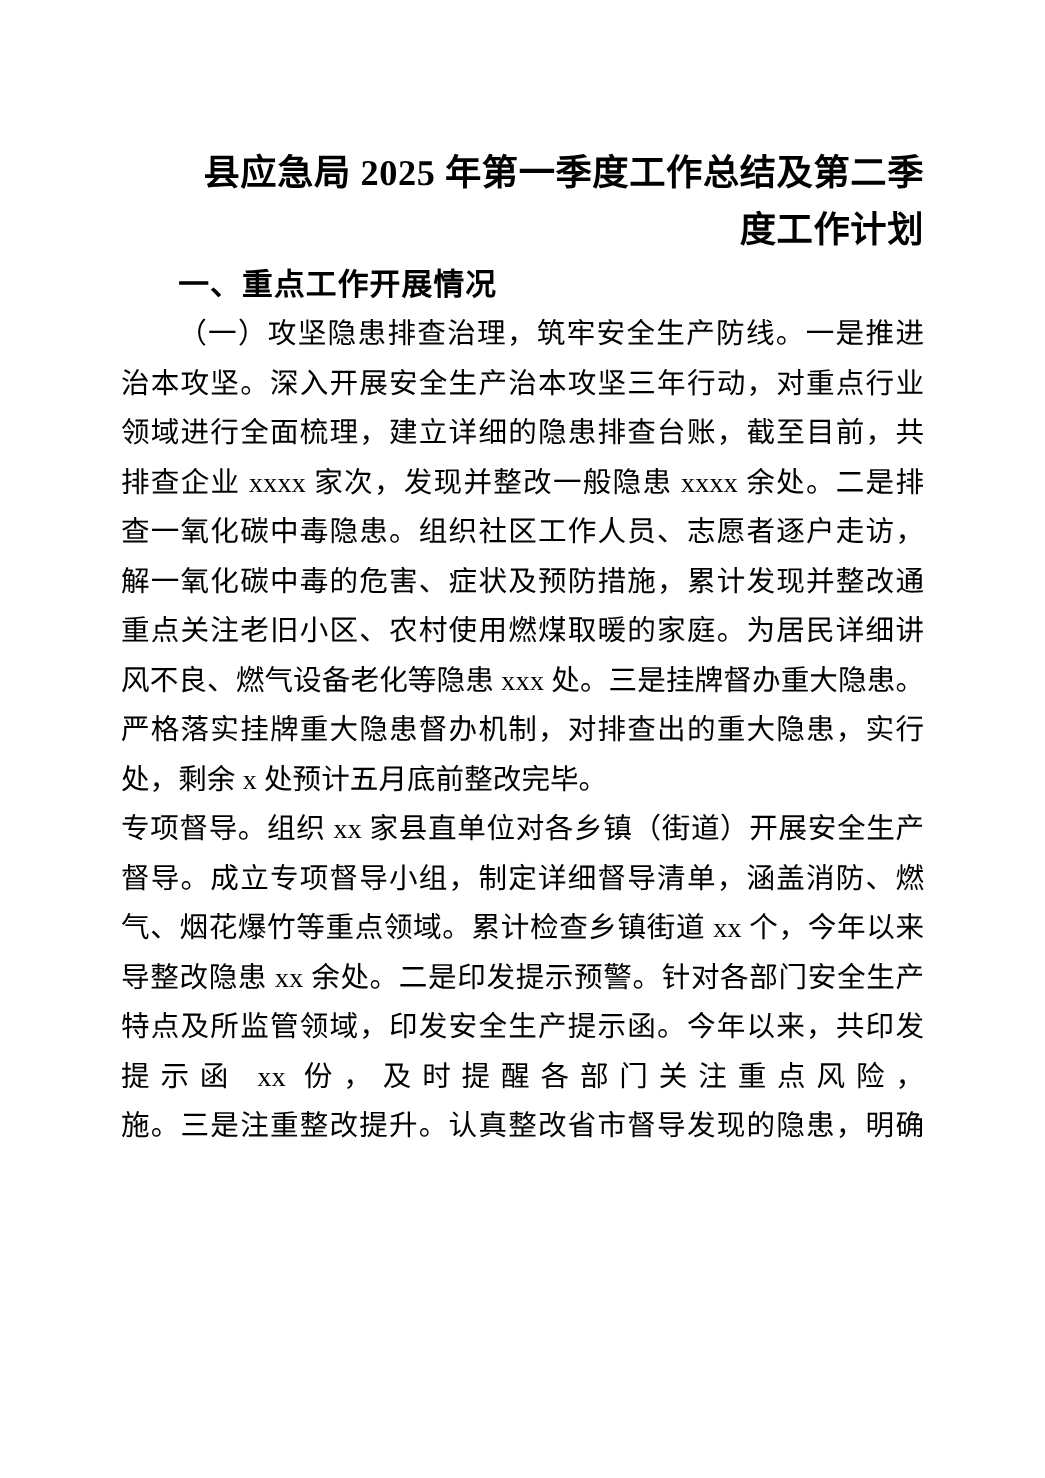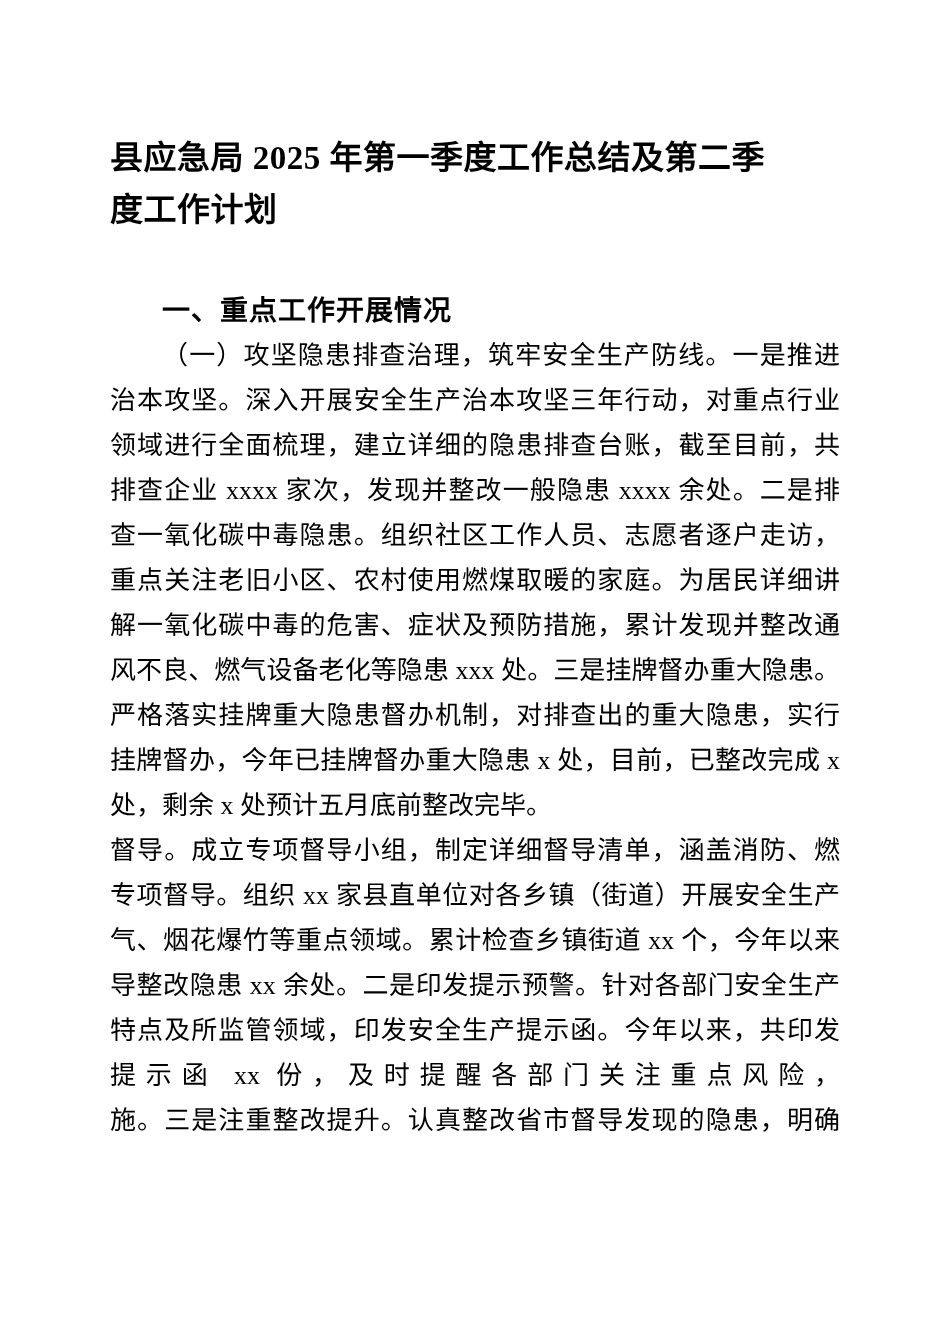--- a/index.html
+++ b/index.html
@@ -17,28 +17,27 @@
     background: #ffffff;
     color: #000000;
     overflow: hidden;
   }
   .doc-title {
     margin: 0;
     font-family: "Liberation Serif", "DejaVu Serif", serif;
     font-weight: 700;
     font-size: 33px;
     line-height: 52px;
-    text-align: left;
+    text-align: right;
     letter-spacing: 0.5px;
   }
   .doc-title .tline {
     display: block;
   }
   .content {
-    margin-top: 52px;
     font-family: "Liberation Serif", "DejaVu Serif", serif;
     font-size: 26px;
     line-height: 45px;
   }
   .section-heading {
     margin: 0;
     font-family: "Liberation Sans", "DejaVu Sans", sans-serif;
     font-weight: 700;
     font-size: 28px;
     line-height: 45px;
@@ -76,31 +75,30 @@
   <div class="content">
 
     <h2 class="section-heading">一、重点工作开展情况</h2>
 
     <div class="para">
       <div class="line first">（一）攻坚隐患排查治理，筑牢安全生产防线。一是推进</div>
       <div class="line">治本攻坚。深入开展安全生产治本攻坚三年行动，对重点行业</div>
       <div class="line">领域进行全面梳理，建立详细的隐患排查台账，截至目前，共</div>
       <div class="line">排查企业 xxxx 家次，发现并整改一般隐患 xxxx 余处。二是排</div>
       <div class="line">查一氧化碳中毒隐患。组织社区工作人员、志愿者逐户走访，</div>
+      <div class="line">解一氧化碳中毒的危害、症状及预防措施，累计发现并整改通</div>
       <div class="line">重点关注老旧小区、农村使用燃煤取暖的家庭。为居民详细讲</div>
-      <div class="line">解一氧化碳中毒的危害、症状及预防措施，累计发现并整改通</div>
       <div class="line">风不良、燃气设备老化等隐患 xxx 处。三是挂牌督办重大隐患。</div>
       <div class="line">严格落实挂牌重大隐患督办机制，对排查出的重大隐患，实行</div>
-      <div class="line">挂牌督办，今年已挂牌督办重大隐患 x 处，目前，已整改完成 x</div>
       <div class="line last">处，剩余 x 处预计五月底前整改完毕。</div>
     </div>
 
     <div class="para">
+      <div class="line">专项督导。组织 xx 家县直单位对各乡镇（街道）开展安全生产</div>
       <div class="line">督导。成立专项督导小组，制定详细督导清单，涵盖消防、燃</div>
-      <div class="line">专项督导。组织 xx 家县直单位对各乡镇（街道）开展安全生产</div>
       <div class="line">气、烟花爆竹等重点领域。累计检查乡镇街道 xx 个，今年以来</div>
       <div class="line">导整改隐患 xx 余处。二是印发提示预警。针对各部门安全生产</div>
       <div class="line">特点及所监管领域，印发安全生产提示函。今年以来，共印发</div>
       <div class="line">提示函 xx 份，及时提醒各部门关注重点风险，制定详细督导清单</div>
       <div class="line">施。三是注重整改提升。认真整改省市督导发现的隐患，明确</div>
     </div>
 
   </div>
 </div>
 

